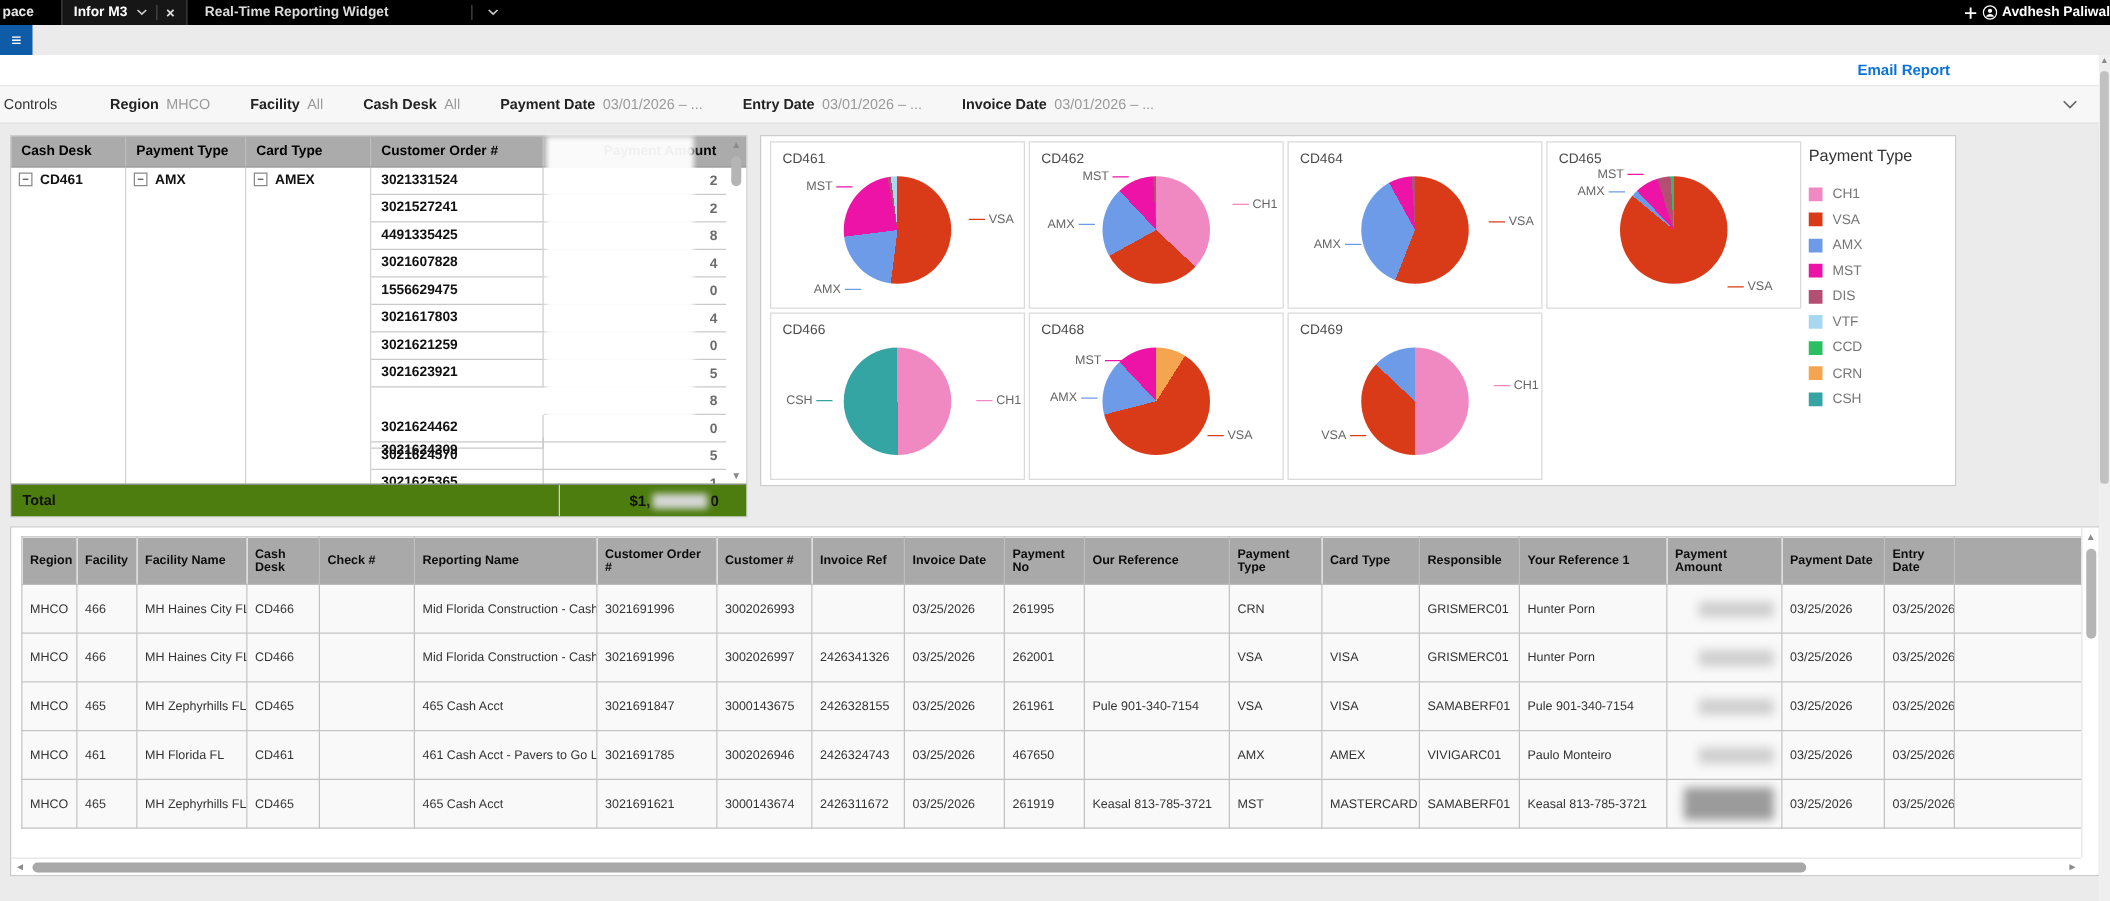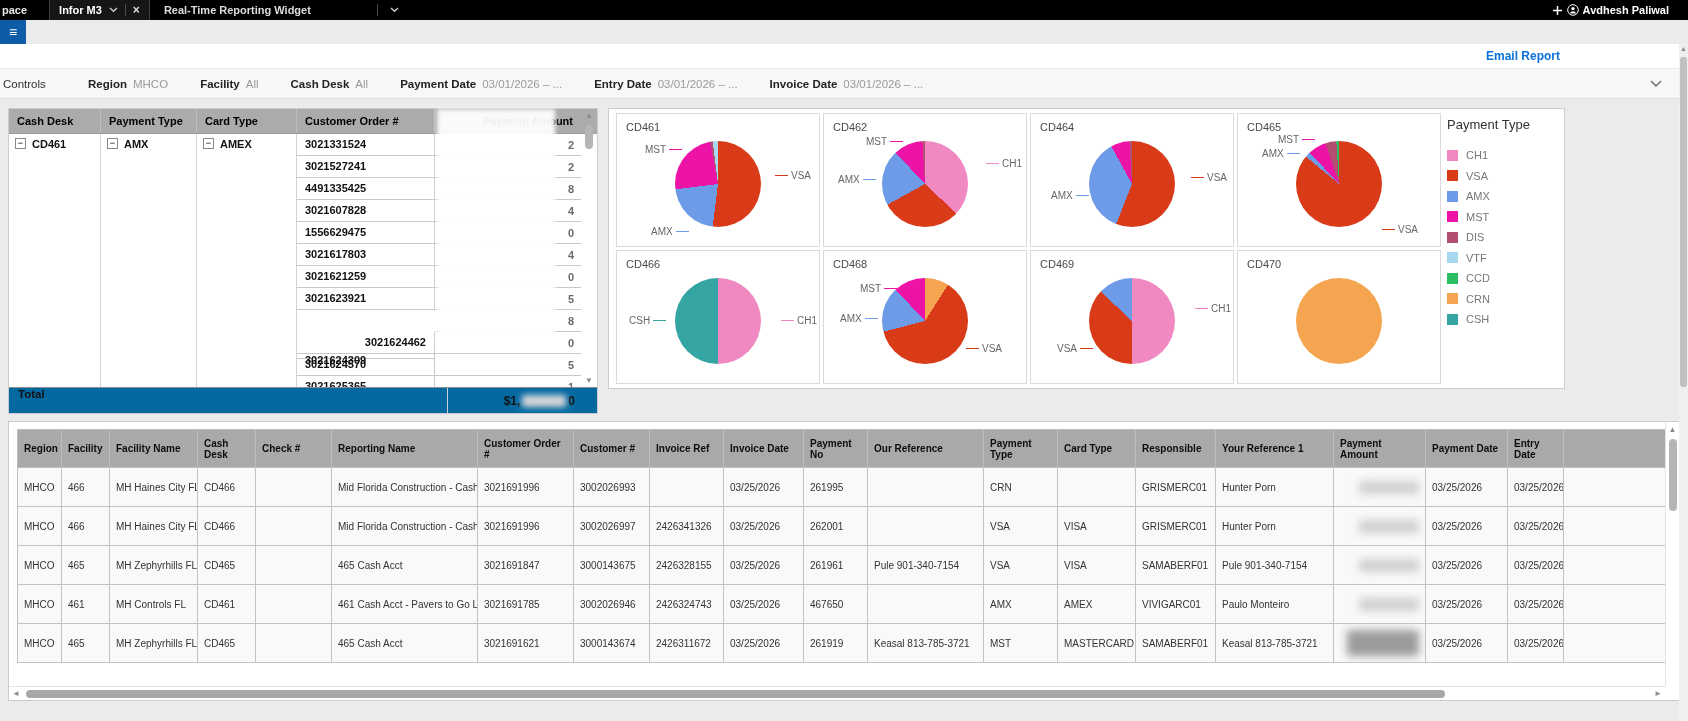--- a/index.html
+++ b/index.html
@@ -9,21 +9,21 @@
   
   .topbar { height:20px; background:#000; color:#fff; display:flex; align-items:center; font-size:11px; position:relative; }
   .ws-label { margin-left:2px; font-weight:bold; color:#e8e8e8; }
   .tab { height:20px; display:flex; align-items:center; gap:7px; background:#161616;
          border-left:1px solid #3c3c3c; border-right:1px solid #3c3c3c; padding:0 9px; margin-left:22px; font-weight:bold; }
   .tab .sep { width:1px; height:12px; background:#4a4a4a; }
   .tab .close { font-size:12px; color:#ddd; cursor:default; }
   .widget-title { margin-left:14px; font-weight:bold; color:#dcdcdc; }
   .tb-div { width:1px; height:12px; background:#4a4a4a; margin-left:66px; }
   .tb-chev { margin-left:12px; display:flex; }
-  .top-right { position:absolute; right:19px; display:flex; gap:4px; font-weight:bold; }
+  .top-right { position:absolute; right:0; display:flex; gap:4px; font-weight:bold; }
   .top-right .uname { color:#fff; }
   .icon-btn { display:flex; align-items:center; }
 
   
   .appbar { height:24px; display:flex; }
   .burger { width:26px; background:#0E5CA8; color:#fff; display:flex; align-items:center; justify-content:center; font-size:14px; }
   .appbar-left { width:769px; background:#1568B4; color:#fff; display:flex; align-items:center; justify-content:center; font-weight:bold; font-size:12px; }
   .appbar-right { flex:1; background:#0A72DA; color:#fff; display:flex; align-items:center; justify-content:center; font-weight:bold; font-size:12px; }
 
   
@@ -57,22 +57,22 @@
   .sum-order { border-right:1px solid #c9c9c9; border-bottom:1px solid #c9c9c9; padding:4px 8px;
                font-weight:bold; font-size:11px; color:#111; }
   .sum-amt { border-bottom:1px solid #c9c9c9; display:flex; align-items:center; justify-content:flex-end;
              padding-right:7px; font-size:11px; color:#6b6b6b; font-weight:bold; }
   .amount-blur { position:absolute; left:428px; top:0; width:118px; height:240px;
                  background:rgba(255,255,255,.94); filter:blur(2px); pointer-events:none; }
   .sum-scroll { position:absolute; top:2px; right:1px; width:14px; bottom:27px; display:flex; flex-direction:column; align-items:center; }
   .sum-scroll .arr { font-size:8px; color:#8a8a8a; line-height:10px; cursor:pointer; }
   .sum-scroll .thumb { width:8px; height:24px; background:#b5b5b5; border-radius:4px; margin-top:4px; cursor:pointer; }
   .sum-scroll .arr.down { margin-top:auto; }
-  .sum-total { position:absolute; left:0; right:0; bottom:0; height:26px; background:#0369a1; border-top:1px solid #8c8c8c;
-               display:flex; align-items:flex-start; font-weight:bold; font-size:11.5px; color:#111; }
+  .sum-total { position:absolute; left:0; right:0; bottom:0; height:26px; background:#4d7c0f; border-top:1px solid #8c8c8c;
+               display:flex; align-items:center; font-weight:bold; font-size:11.5px; color:#111; }
   .sum-total .tlabel { padding-left:9px; }
   .sum-total .tamount { margin-left:auto; border-left:1px solid #d0d0d0; width:150px; height:100%;
                         display:flex; align-items:center; justify-content:flex-end; padding-right:22px; font-size:12px; }
   .blur-chip { display:inline-block; width:44px; height:12px; background:#d8d8d8; filter:blur(3px); margin:0 2px; }
 
   
   .charts-card { left:608px; top:9px; width:957px; height:281px; }
   .chart-grid { position:absolute; left:7px; top:4px; display:grid; grid-template-columns:repeat(4,204px);
                 grid-auto-rows:134px; gap:3px; }
   .tile { border:1px solid #dadada; position:relative; background:#fff; }
@@ -242,21 +242,21 @@
           <span>0</span>
         </div>
         <div class="sum-order" style="grid-area: 8 / 4;">3021623921</div>
         <div class="sum-amt" style="grid-area: 8 / 5;">
           <span>5</span>
         </div>
         <div class="sum-order" style="grid-area: 9 / 4; margin-top: 40px;">3021624309</div>
         <div class="sum-amt" style="grid-area: 9 / 5;">
           <span>8</span>
         </div>
-        <div class="sum-order" style="grid-area: 10 / 4; text-align: right;">3021624462</div>
+        <div class="sum-order" style="grid-area: 10 / 4;">3021624462</div>
         <div class="sum-amt" style="grid-area: 10 / 5;">
           <span>0</span>
         </div>
         <div class="sum-order" style="grid-area: 11 / 4;">3021624570</div>
         <div class="sum-amt" style="grid-area: 11 / 5;">
           <span>5</span>
         </div>
         <div class="sum-order" style="grid-area: 12 / 4;">3021625365</div>
         <div class="sum-amt" style="grid-area: 12 / 5;">
           <span>1</span>
@@ -372,24 +372,20 @@
           <div class="tile-title">CD469</div>
           <div class="pie" style="background: conic-gradient(rgb(240, 136, 193) 0%, rgb(240, 136, 193) 50%, rgb(217, 59, 24) 50%, rgb(217, 59, 24) 87%, rgb(110, 155, 232) 87%, rgb(110, 155, 232) 100%);"></div>
           <div class="plabel" style="left: 26px; top: 92px;">
             <span>VSA</span>
             <i class="ln" style="border-top-color: rgb(217, 59, 24);"></i>
           </div>
           <div class="plabel" style="left: 164px; top: 52px;">
             <i class="ln" style="border-top-color: rgb(240, 136, 193);"></i>
             <span>CH1</span>
           </div>
-        </div>
-        <div class="tile">
-          <div class="tile-title">CD470</div>
-          <div class="pie" style="background: conic-gradient(rgb(245, 165, 79) 0%, rgb(245, 165, 79) 100%);"></div>
         </div>
       </div>
     <aside class="legend">
       <div class="legend-title">Payment Type</div>
       <div id="legend-items">
           <div class="legend-item">
             <span class="swatch" style="background: rgb(240, 136, 193);"></span>
             <span>CH1</span>
           </div>
           <div class="legend-item">
@@ -546,21 +542,21 @@
               <td>
                 <div class="pill"></div>
               </td>
               <td>03/25/2026</td>
               <td>03/25/2026</td>
               <td></td>
             </tr>
             <tr>
               <td>MHCO</td>
               <td>461</td>
-              <td>MH Controls FL</td>
+              <td>MH Florida FL</td>
               <td>CD461</td>
               <td></td>
               <td>461 Cash Acct - Pavers to Go LLC</td>
               <td>3021691785</td>
               <td>3002026946</td>
               <td>2426324743</td>
               <td>03/25/2026</td>
               <td>467650</td>
               <td></td>
               <td>AMX</td>

